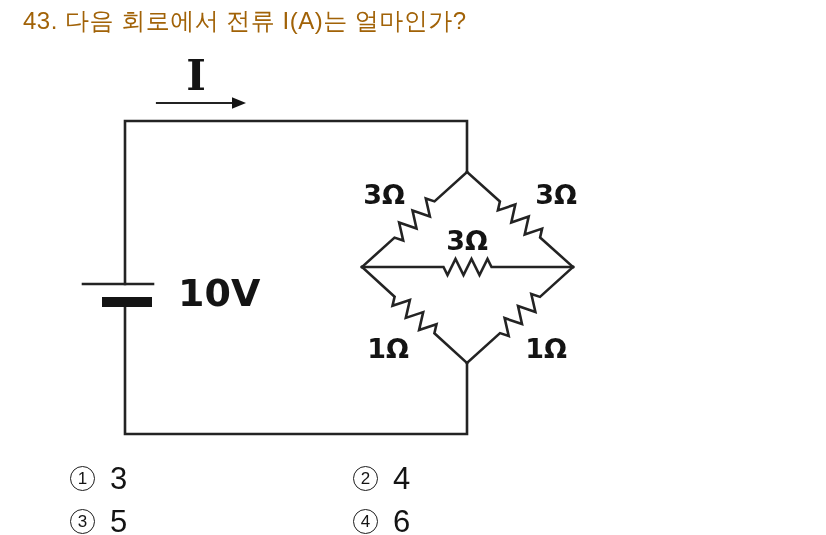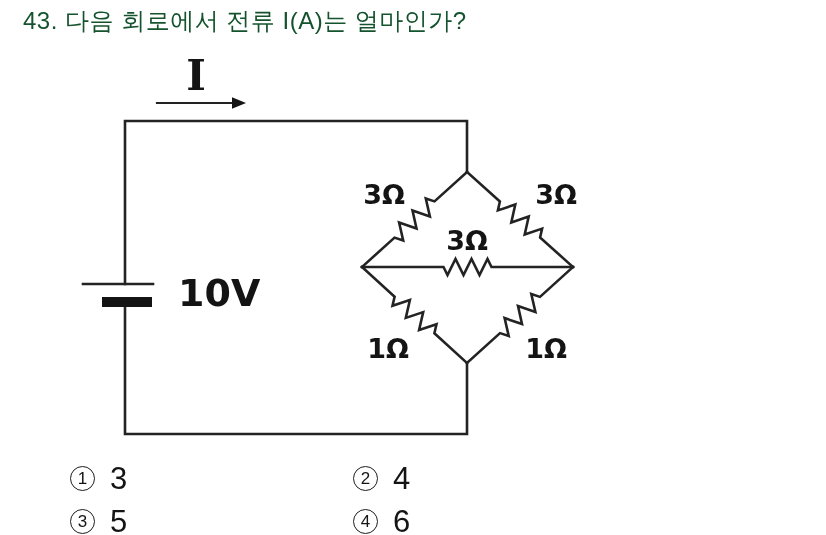--- a/index.html
+++ b/index.html
@@ -7,21 +7,21 @@
     position:relative;
     width:826px;height:535px;
     background:#fff;
     overflow:hidden;
     font-family:"Liberation Sans","DejaVu Sans",sans-serif;
     color:#151515;
   }
   .q-title{
     position:absolute;left:23px;top:5px;
     font-size:24px;letter-spacing:0.5px;
-    white-space:nowrap;color:#14532d;
+    white-space:nowrap;color:#a16207;
   }
   svg.circuit{position:absolute;left:0;top:0;}
   .wire{stroke:#232323;stroke-width:2.6;fill:none;stroke-linecap:square;stroke-linejoin:miter;}
   .thin{stroke-width:2.2;}
   .plate{fill:#141414;stroke:none;}
   .lbl{fill:#141414;font-family:"DejaVu Sans",sans-serif;font-weight:bold;}
   .lbl.volt{font-size:38px;letter-spacing:0px;}
   .lbl.res{font-size:27px;text-anchor:middle;}
   .lbl.cur{font-family:"DejaVu Serif",serif;font-size:42px;font-weight:bold;text-anchor:middle;}
   .choice{

